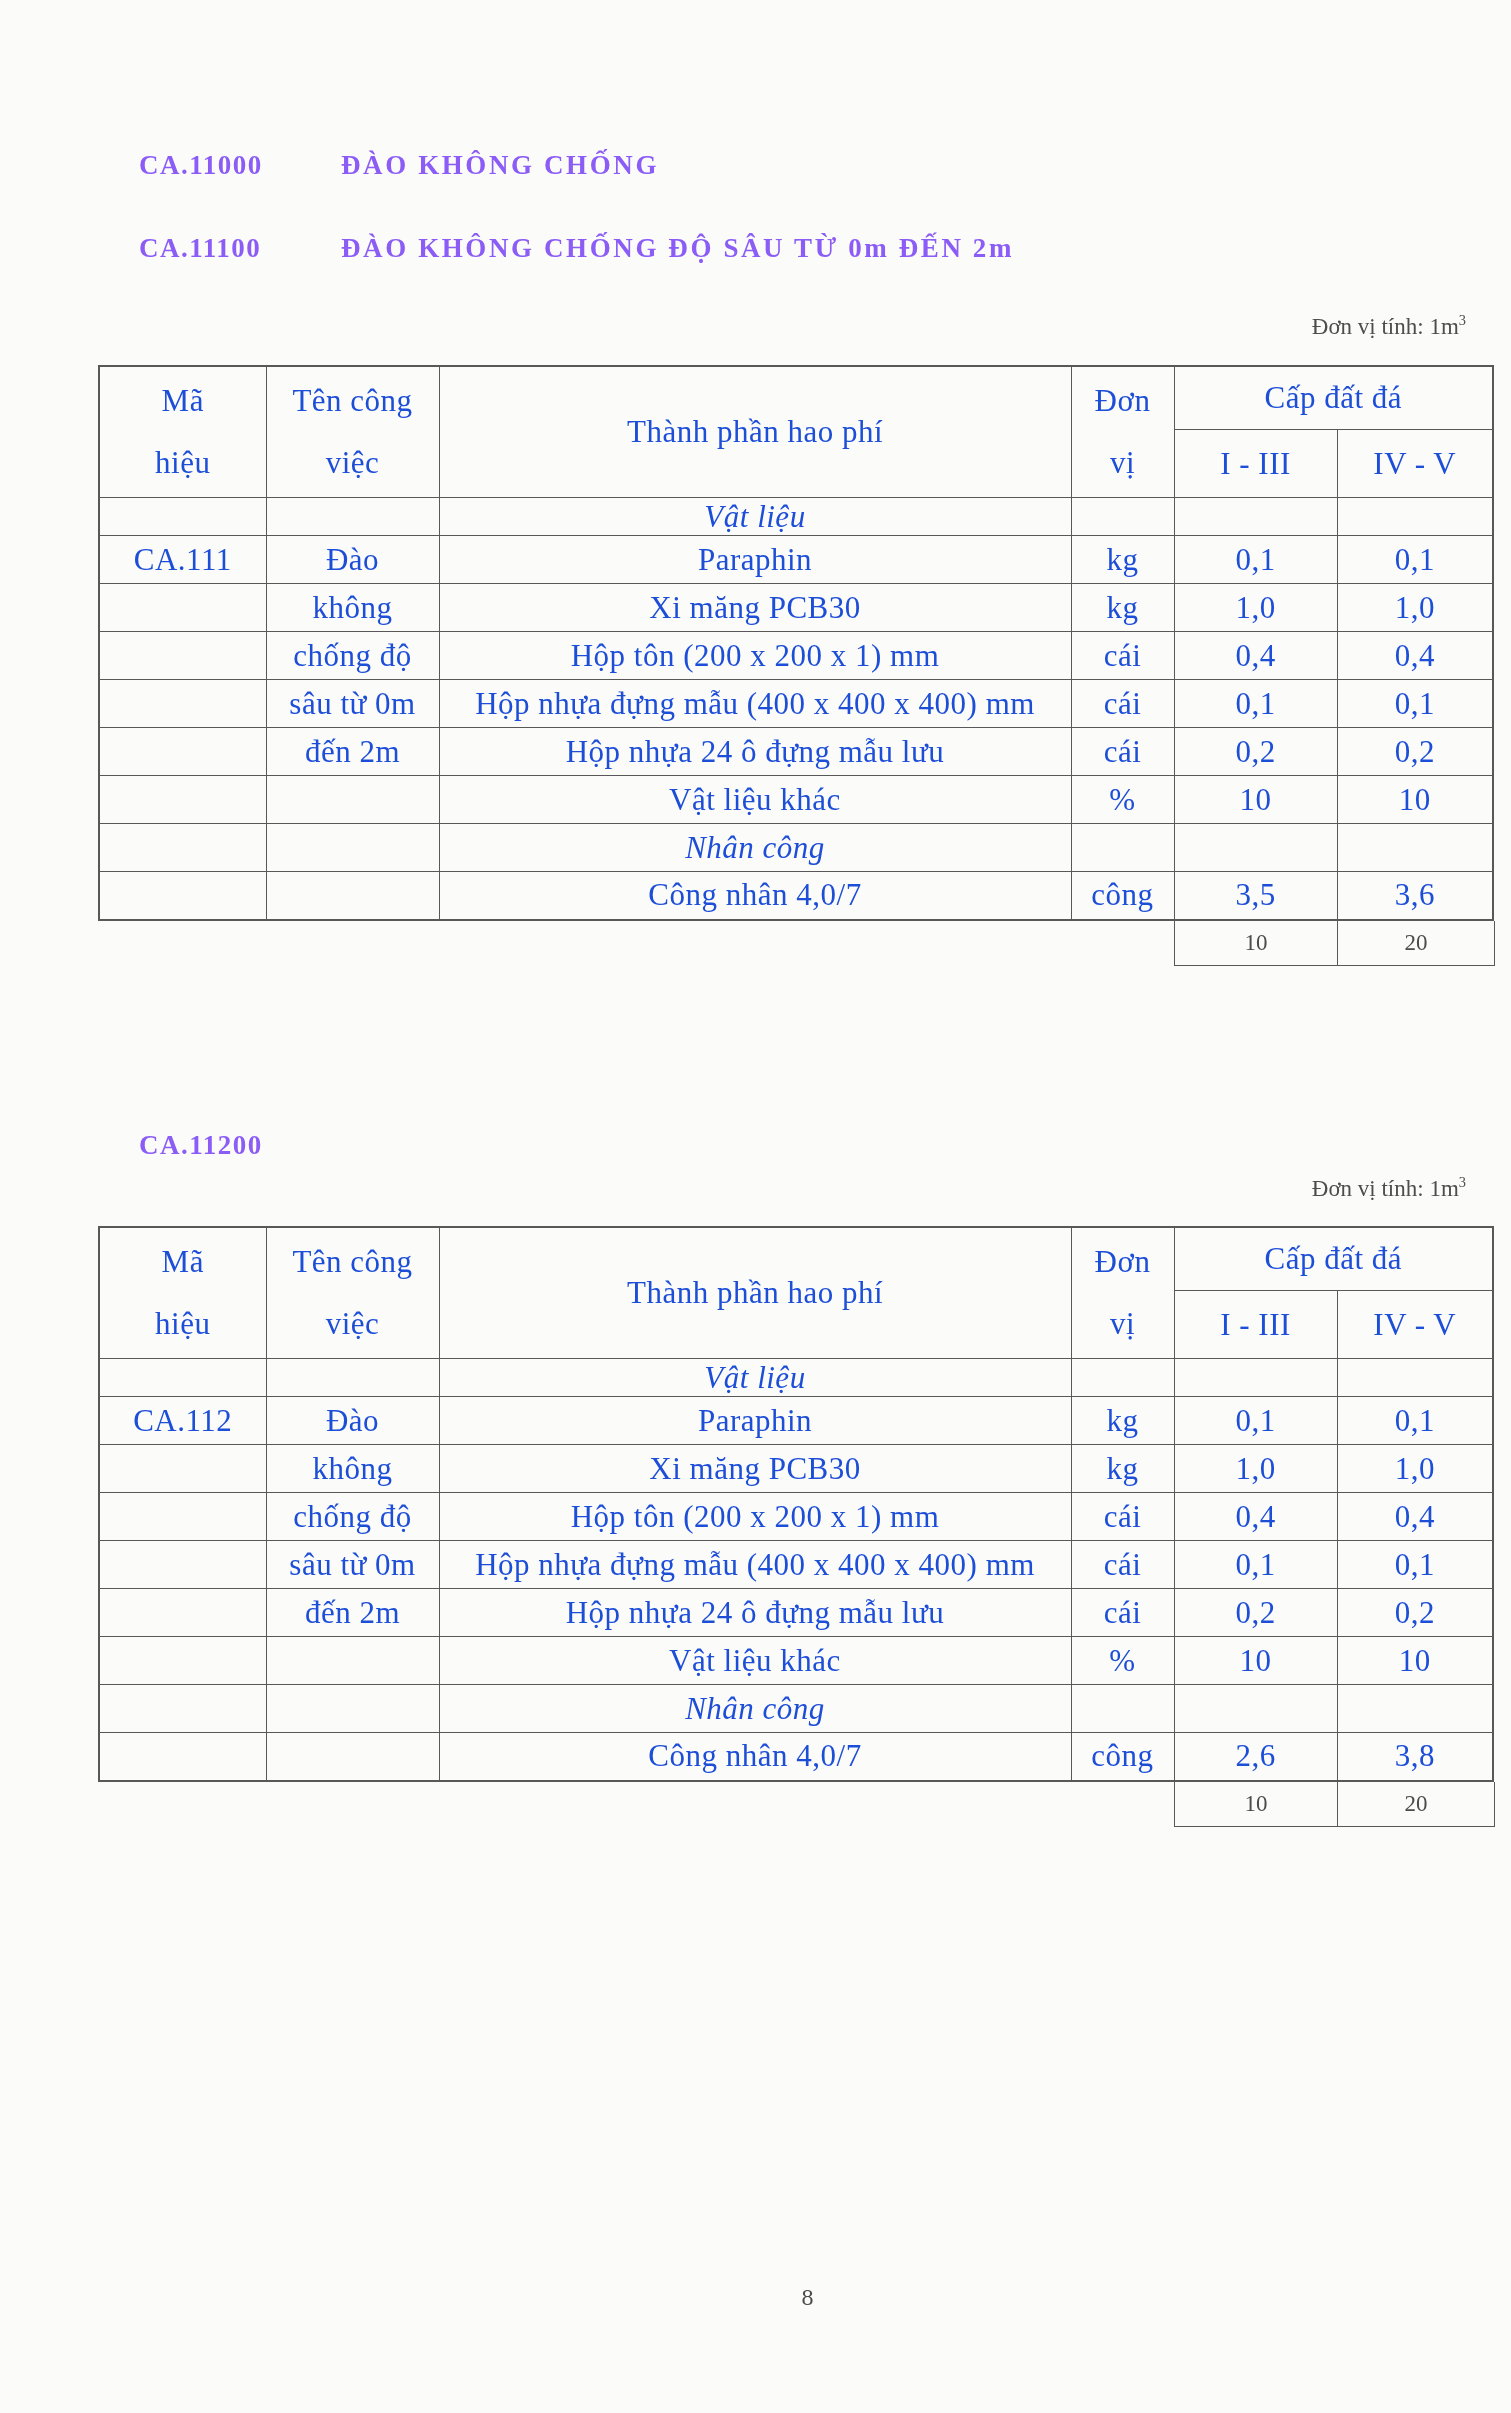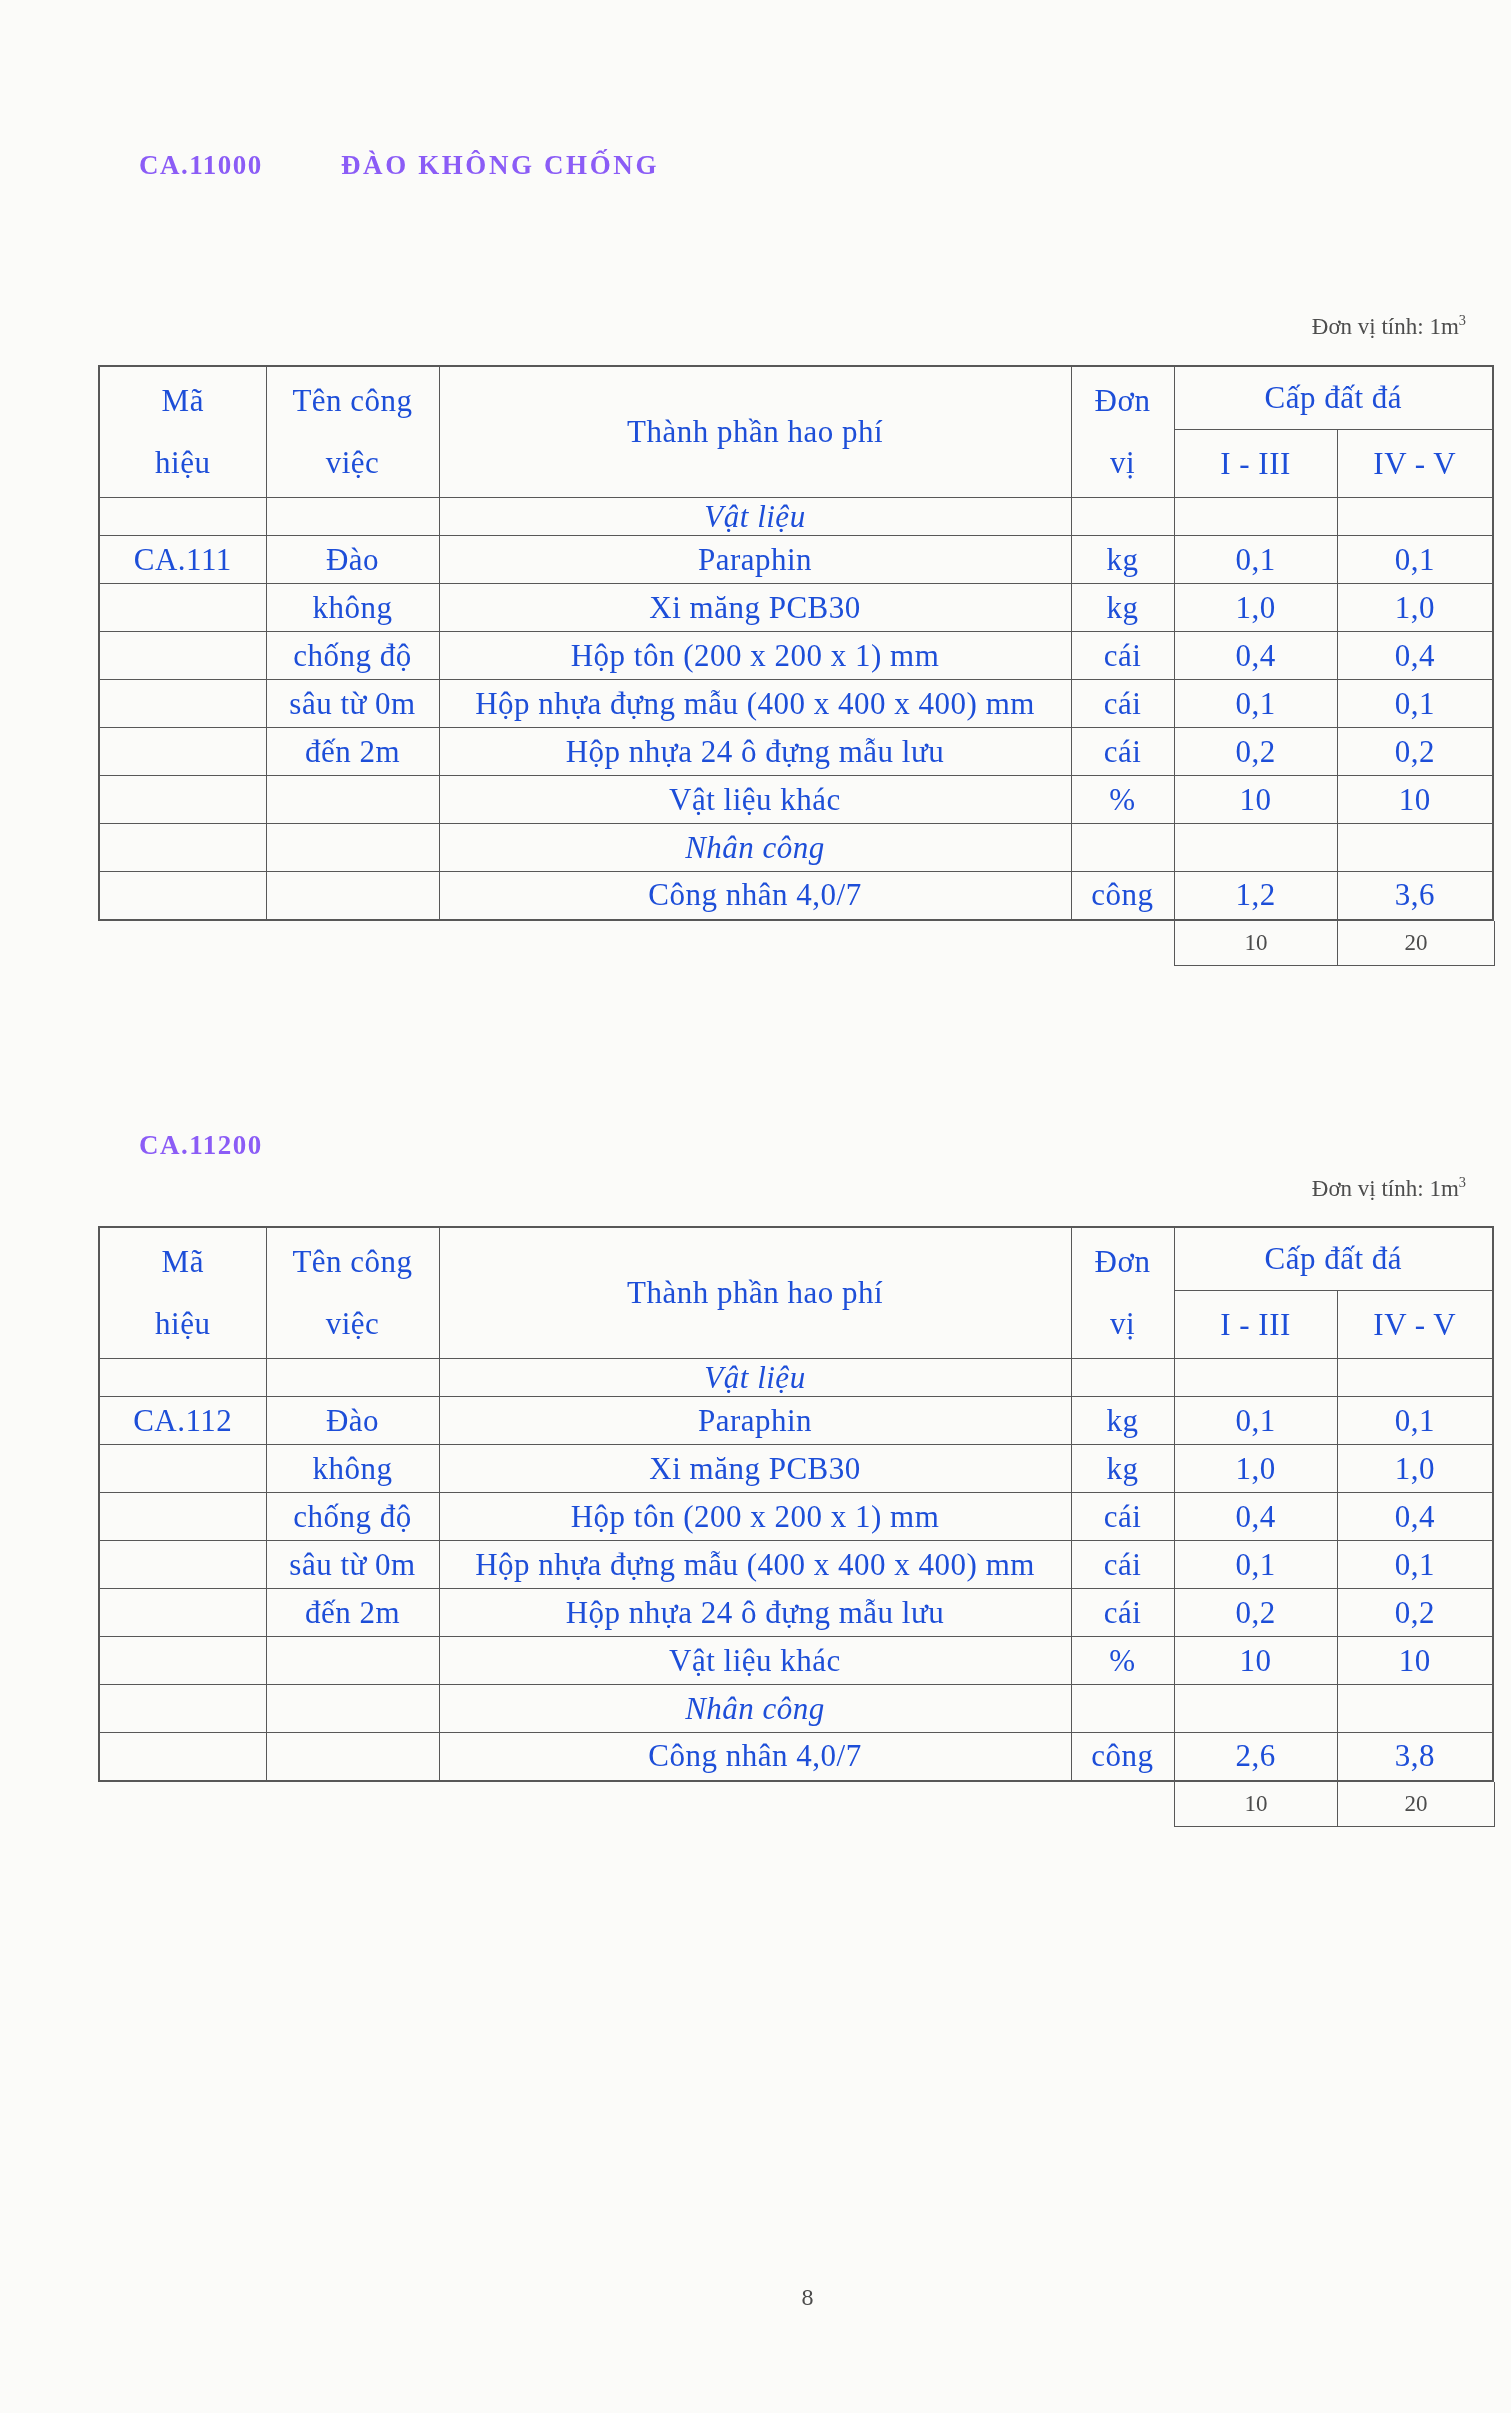--- a/index.html
+++ b/index.html
@@ -62,20 +62,24 @@
 </head>
 <body>
 
 <div class="page">
 
   <div class="abs heading" style="top:150px">
     <span class="code">CA.11000</span>
     <span class="title">ĐÀO KHÔNG CHỐNG</span>
   </div>
 
+  <div class="abs heading" style="top:233px">
+    <span class="code">CA.11100</span>
+    <span class="title">ĐÀO KHÔNG CHỐNG ĐỘ SÂU TỪ 0m ĐẾN 2m</span>
+  </div>
 
   <div class="abs unit-note" style="top:312px">
     <span>Đơn vị tính: 1m</span><sup>3</sup>
   </div>
 
   <div class="abs table-block" style="top:365px">
     <table class="norm">
       <colgroup>
         <col style="width:167px">
           <col style="width:173px">
@@ -163,21 +167,21 @@
           <td class="tp it">Nhân công</td>
           <td></td>
           <td></td>
           <td></td>
         </tr>
         <tr class="rb">
           <td></td>
           <td></td>
           <td class="tp">Công nhân 4,0/7</td>
           <td>công</td>
-          <td>1,2</td>
+          <td>3,5</td>
           <td>3,6</td>
         </tr>
       </tbody>
     </table>
     <div class="code-footer">
       <div class="cfc">10</div>
       <div class="cfc">20</div>
     </div>
   </div>
 

